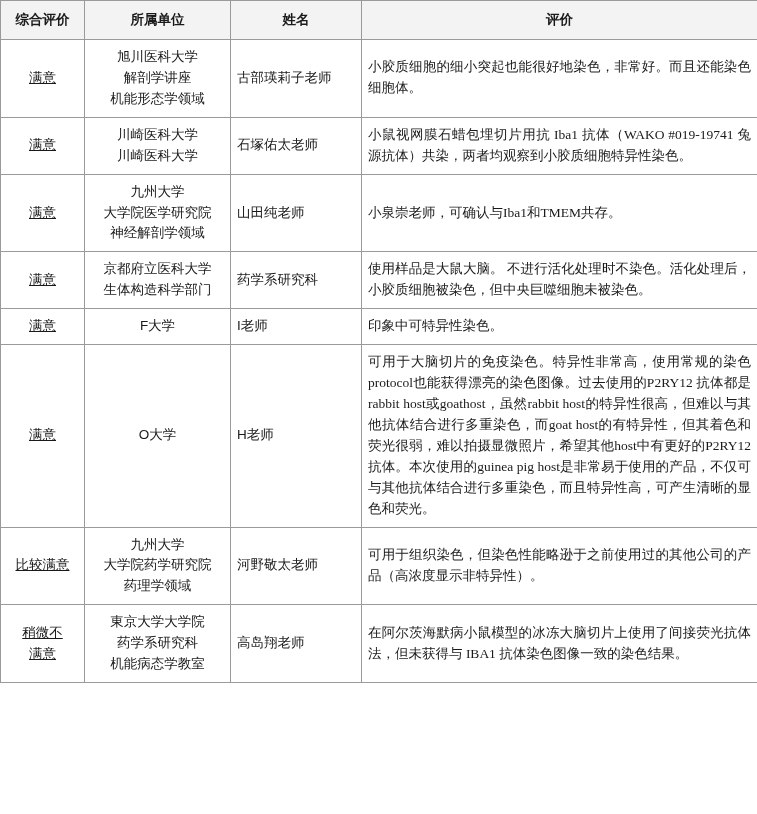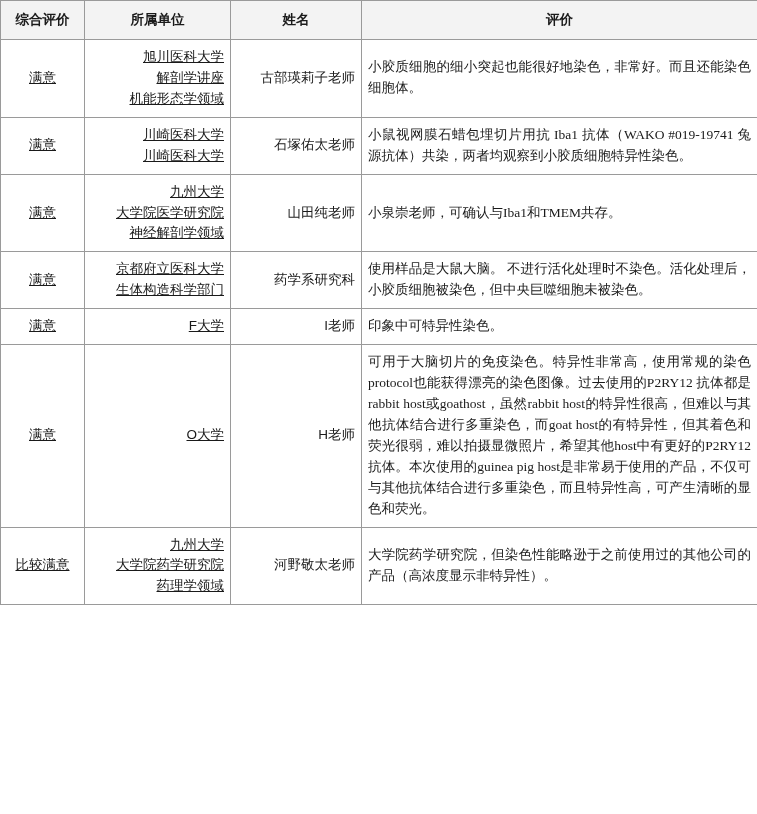--- a/index.html
+++ b/index.html
@@ -45,25 +45,24 @@
   col.c-rating   { width: 84px; }
   col.c-org      { width: 146px; }
   col.c-name     { width: 131px; }
   col.c-comment  { width: 396px; }
 
   td.rating {
     text-align: center;
     white-space: nowrap;
   }
   td.org {
-    text-align: right;
-    text-decoration: underline;
+    text-align: center;
   }
   td.name {
-    text-align: right;
+    text-align: left;
   }
   td.comment {
     text-align: left;
     padding-left: 8px;
     padding-right: 8px;
   }
   .org-line { display: block; }
   .rating-line { display: block; text-decoration: underline; }
   .comment-text {
     display: block;
@@ -181,20 +180,35 @@
         <td class="rating">
           <span class="rating-line">比较满意</span>
         </td>
         <td class="org">
           <span class="org-line">九州大学</span>
           <span class="org-line">大学院药学研究院</span>
           <span class="org-line">药理学领域</span>
         </td>
         <td class="name">河野敬太老师</td>
         <td class="comment">
-          <span class="comment-text">大学院药学研究院，但染色性能略逊于之前使用过的其他公司的产品（高浓度显示非特异性）。</span>
-        </td>
-      </tr>
-
+          <span class="comment-text">可用于组织染色，但染色性能略逊于之前使用过的其他公司的产品（高浓度显示非特异性）。</span>
+        </td>
+      </tr>
+
+      <tr>
+        <td class="rating">
+          <span class="rating-line">稍微不</span>
+          <span class="rating-line">满意</span>
+        </td>
+        <td class="org">
+          <span class="org-line">東京大学大学院</span>
+          <span class="org-line">药学系研究科</span>
+          <span class="org-line">机能病态学教室</span>
+        </td>
+        <td class="name">高岛翔老师</td>
+        <td class="comment">
+          <span class="comment-text">在阿尔茨海默病小鼠模型的冰冻大脑切片上使用了间接荧光抗体法，但未获得与 IBA1 抗体染色图像一致的染色结果。</span>
+        </td>
+      </tr>
 
     </tbody>
   </table>
 </div>
 
 </body></html>

